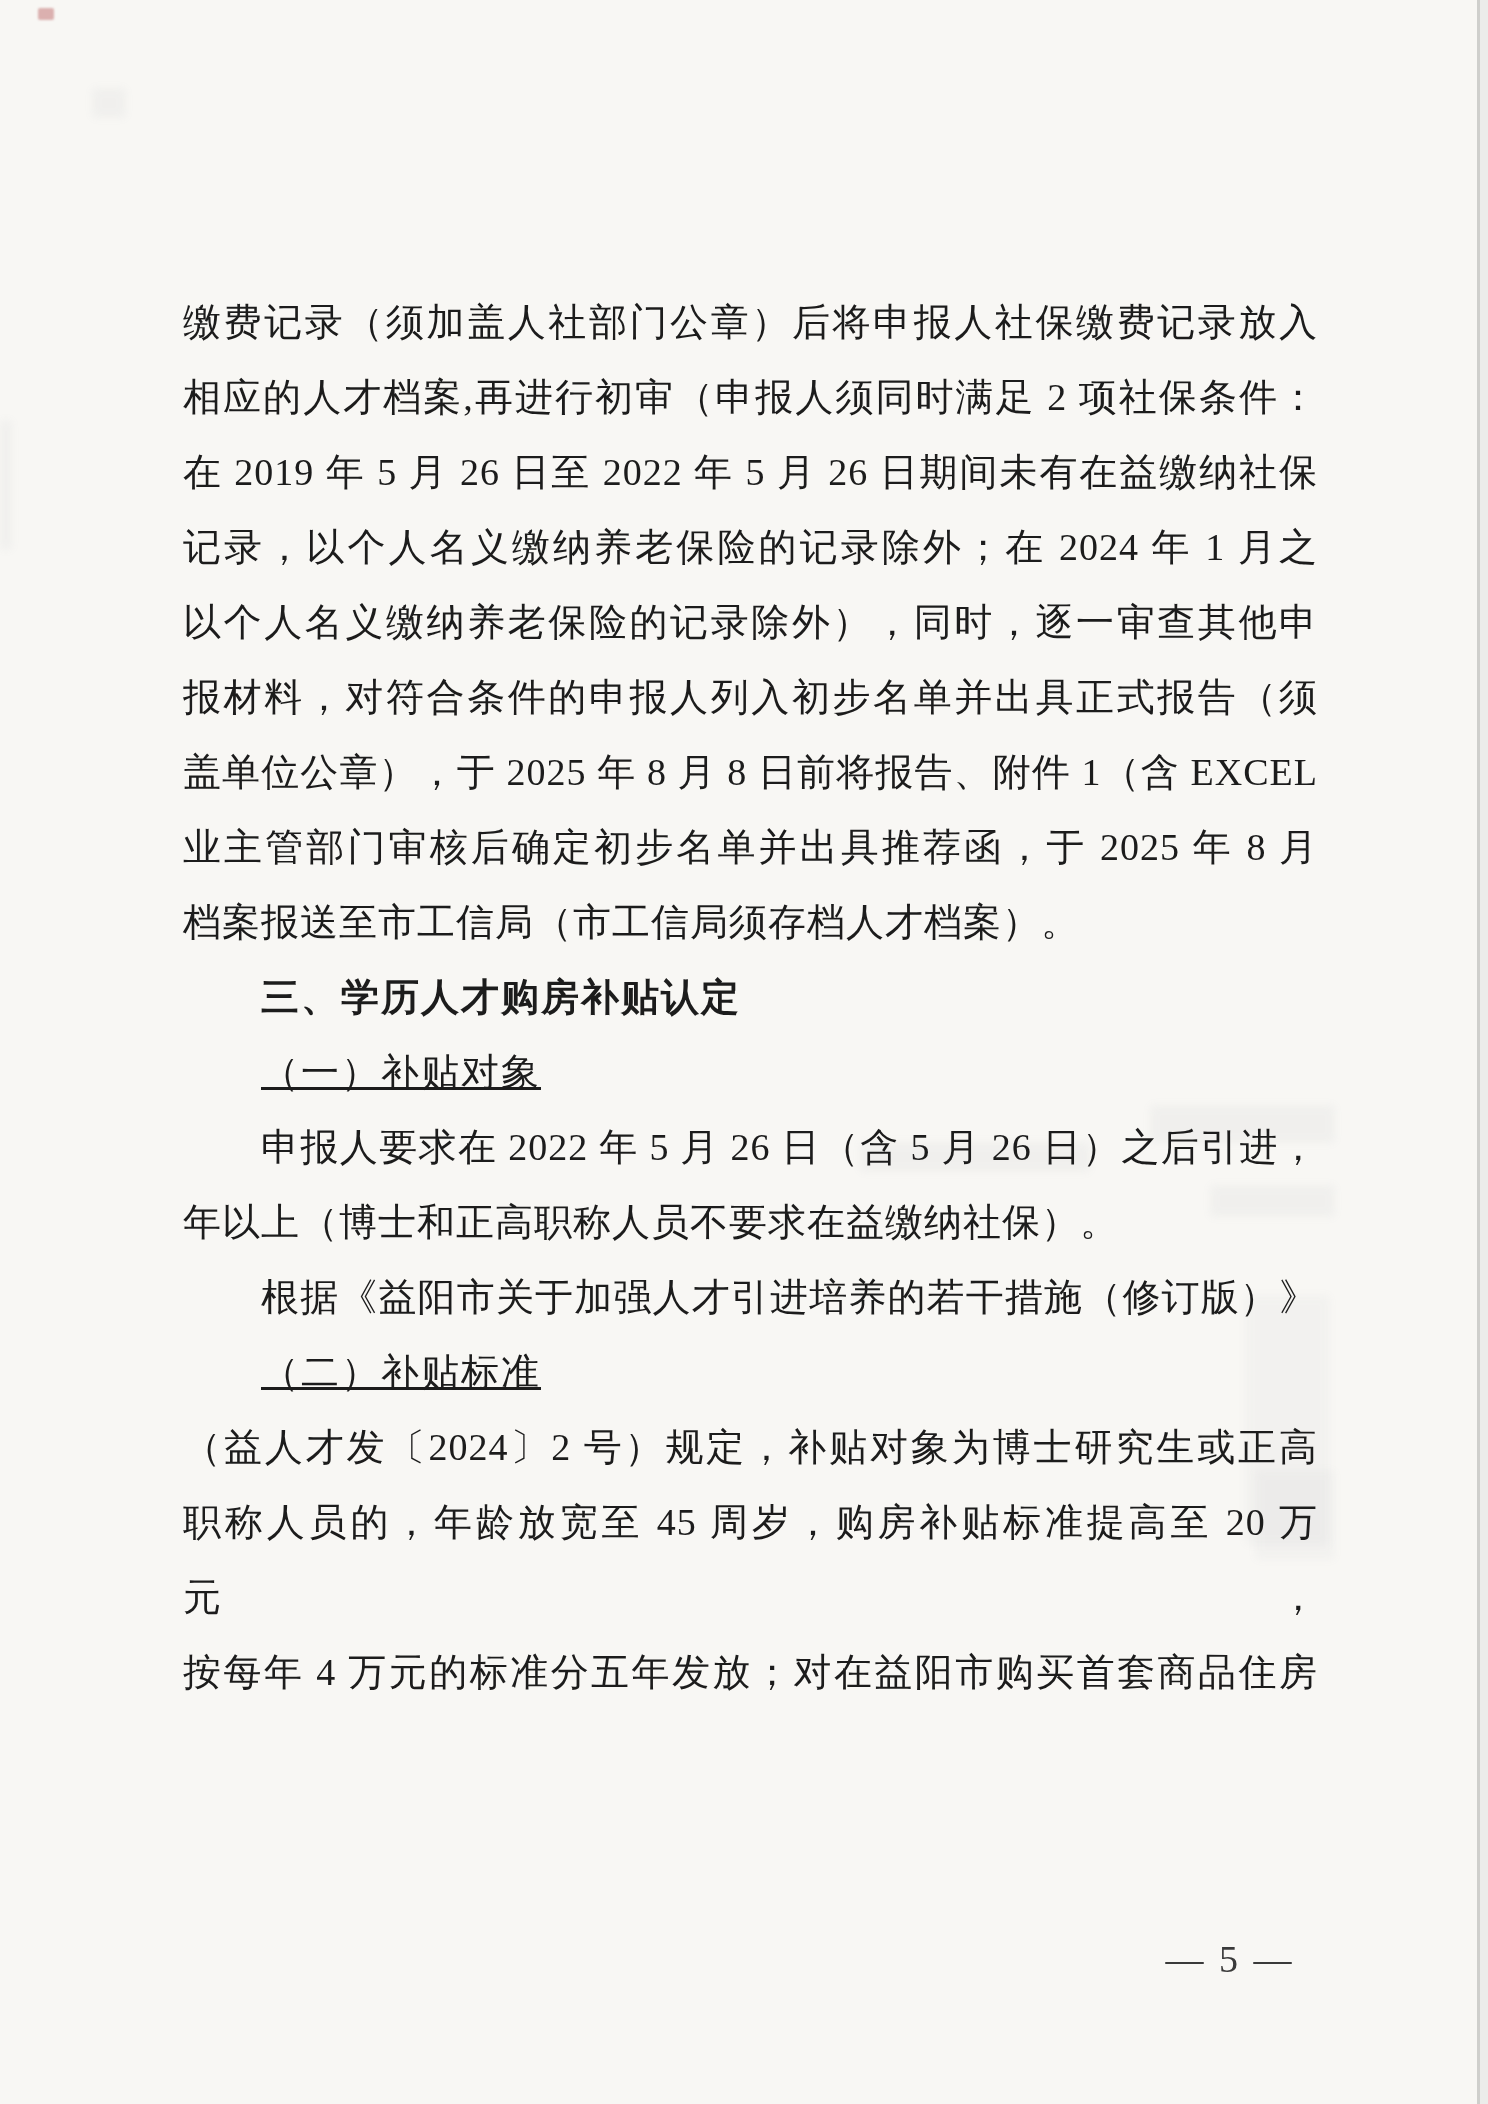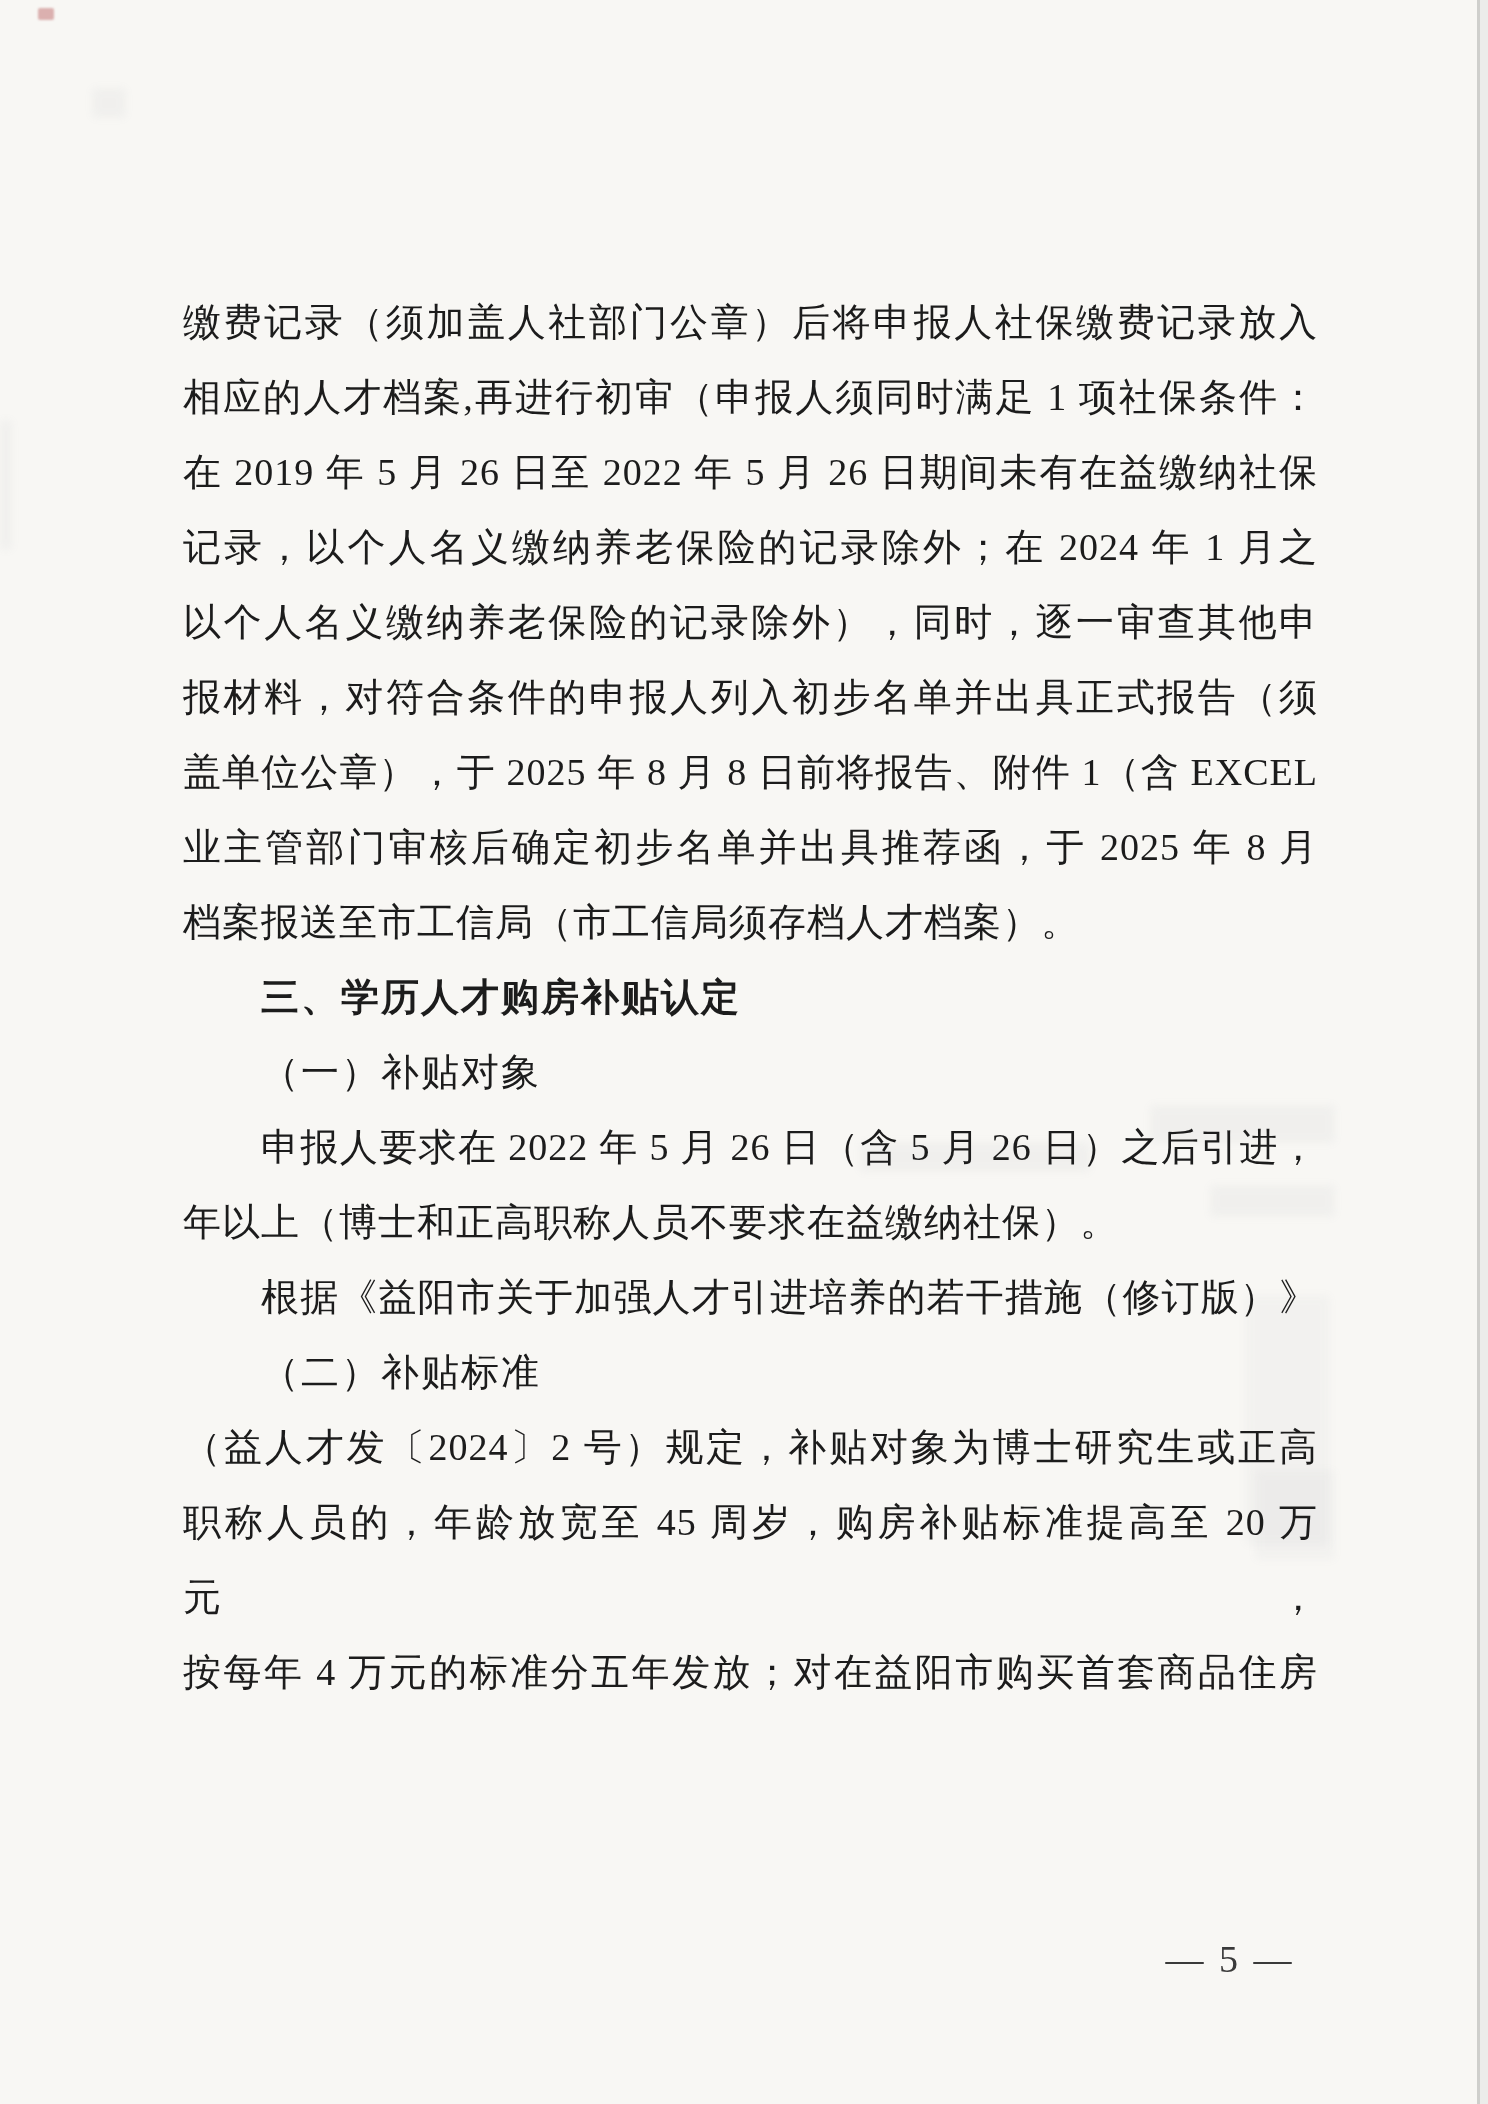--- a/index.html
+++ b/index.html
@@ -47,21 +47,21 @@
     text-align: justify;
     letter-spacing: 1px;
   }
   .j { text-align-last: justify; }
   .ind { padding-left: 78px; }
   .heading {
     font-weight: bold;
     font-family: "Liberation Sans", "DejaVu Sans", sans-serif;
     letter-spacing: 2px;
   }
-  .sub { letter-spacing: 2px; }
+  .sub { letter-spacing: 2px; text-decoration: underline; }
   .footer-pagenum {
     position: absolute;
     top: 1936px;
     left: 1150px;
     width: 160px;
     font-size: 38px;
     line-height: 46px;
     color: #3a3a3a;
     text-align: center;
     letter-spacing: 3px;
@@ -94,21 +94,21 @@
   <div class="art" style="left:92px; top:88px; width:34px; height:30px;"></div>
   <div class="art" style="left:0px; top:420px; width:12px; height:130px;"></div>
   <div class="art" style="left:860px; top:1142px; width:230px; height:30px;"></div>
   <div class="art" style="left:1150px; top:1105px; width:185px; height:38px;"></div>
   <div class="art" style="left:1210px; top:1185px; width:125px; height:32px;"></div>
   <div class="art" style="left:1245px; top:1295px; width:85px; height:250px; opacity:0.05;"></div>
   <div class="art" style="left:1255px; top:1470px; width:80px; height:90px; opacity:0.05;"></div>
 
   <main class="text-block">
     <div class="ln j">缴费记录（须加盖人社部门公章）后将申报人社保缴费记录放入</div>
-    <div class="ln j">相应的人才档案,再进行初审（申报人须同时满足 1 项社保条件：</div>
+    <div class="ln j">相应的人才档案,再进行初审（申报人须同时满足 2 项社保条件：</div>
     <div class="ln j">在 2019 年 5 月 26 日至 2022 年 5 月 26 日期间未有在益缴纳社保</div>
     <div class="ln j">记录，以个人名义缴纳养老保险的记录除外；在 2024 年 1 月之</div>
     <div class="ln j">以个人名义缴纳养老保险的记录除外），同时，逐一审查其他申</div>
     <div class="ln j">报材料，对符合条件的申报人列入初步名单并出具正式报告（须</div>
     <div class="ln j">盖单位公章），于 2025 年 8 月 8 日前将报告、附件 1（含 EXCEL</div>
     <div class="ln j">业主管部门审核后确定初步名单并出具推荐函，于 2025 年 8 月</div>
     <div class="ln">档案报送至市工信局（市工信局须存档人才档案）。</div>
     <div class="ln heading ind">三、学历人才购房补贴认定</div>
     <div class="ln sub ind">（一）补贴对象</div>
     <div class="ln j ind">申报人要求在 2022 年 5 月 26 日（含 5 月 26 日）之后引进，</div>

